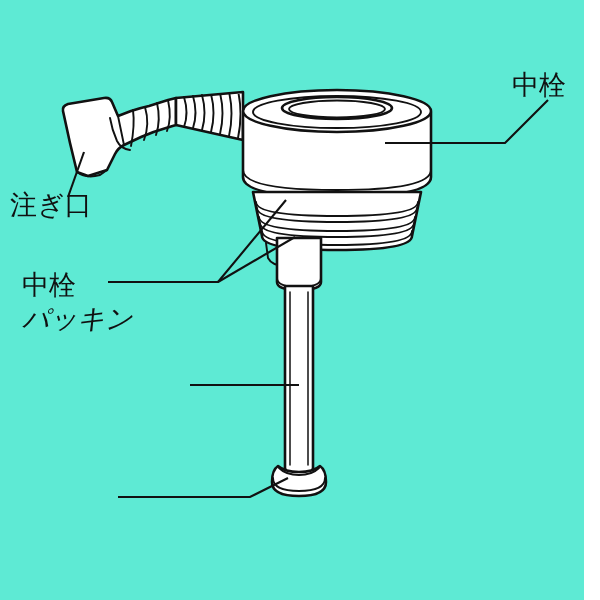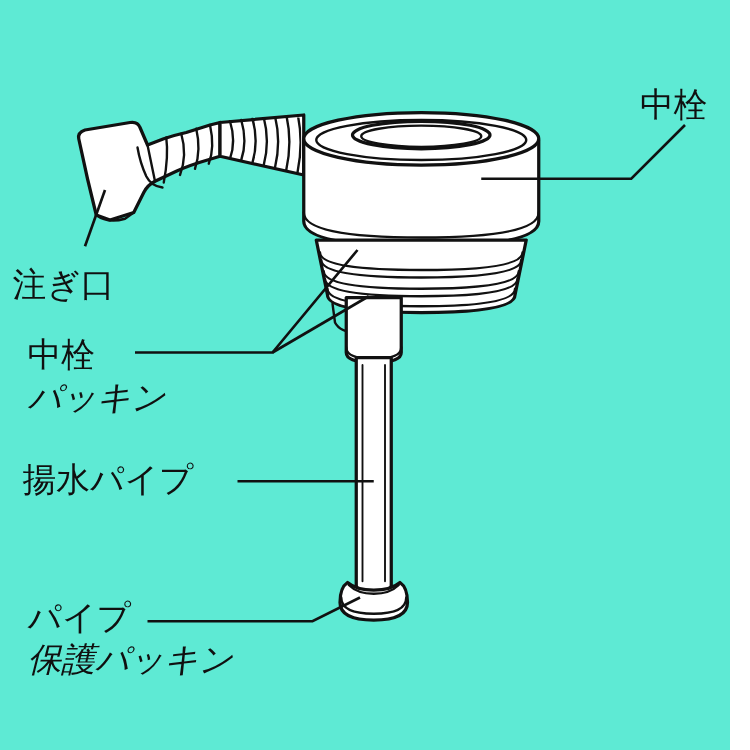--- a/index.html
+++ b/index.html
@@ -39,21 +39,21 @@
   .label-line2 {
     display: block;
     font-style: italic;
   }
   #label-nakasen-top {
     left: 512px;
     top: 68px;
   }
   #label-sosogiguchi {
     left: 10px;
-    top: 212px;
+    top: 188px;
   }
   #label-nakasen-packing {
     left: 22px;
     top: 268px;
   }
   #label-yousui-pipe {
     left: 18px;
     top: 368px;
   }
   #label-pipe-hogo-packing {
@@ -220,17 +220,15 @@
       <path class="leader" d="M 118,497 L 250,497 L 288,478"></path>
     </g>
   </svg>
 
   <div class="label-text" id="label-nakasen-top">中栓</div>
 
   <div class="label-text" id="label-sosogiguchi">注ぎ口</div>
 
   <div class="label-text" id="label-nakasen-packing"><span class="label-line1">中栓</span><span class="label-line2">パッキン</span></div>
 
-  <div class="label-text" id="label-yousui-pipe">揚水パイプ</div>
-
-  <div class="label-text" id="label-pipe-hogo-packing"><span class="label-line1">パイプ</span><span class="label-line2">保護パッキン</span></div>
+
 
 </div>
 
 </body></html>

